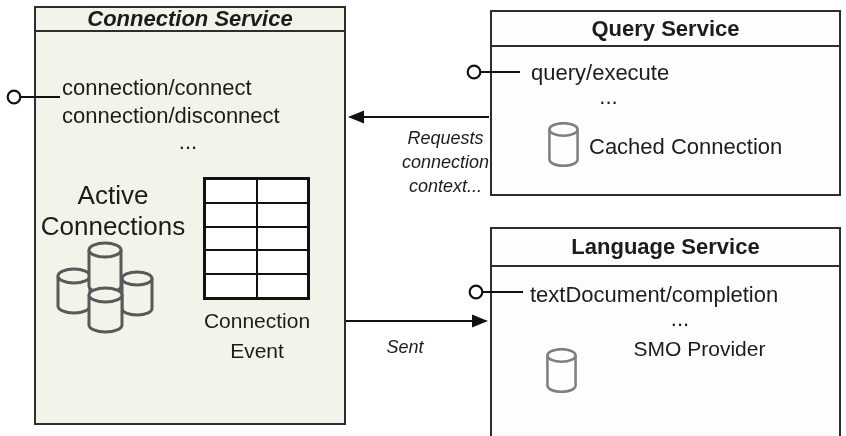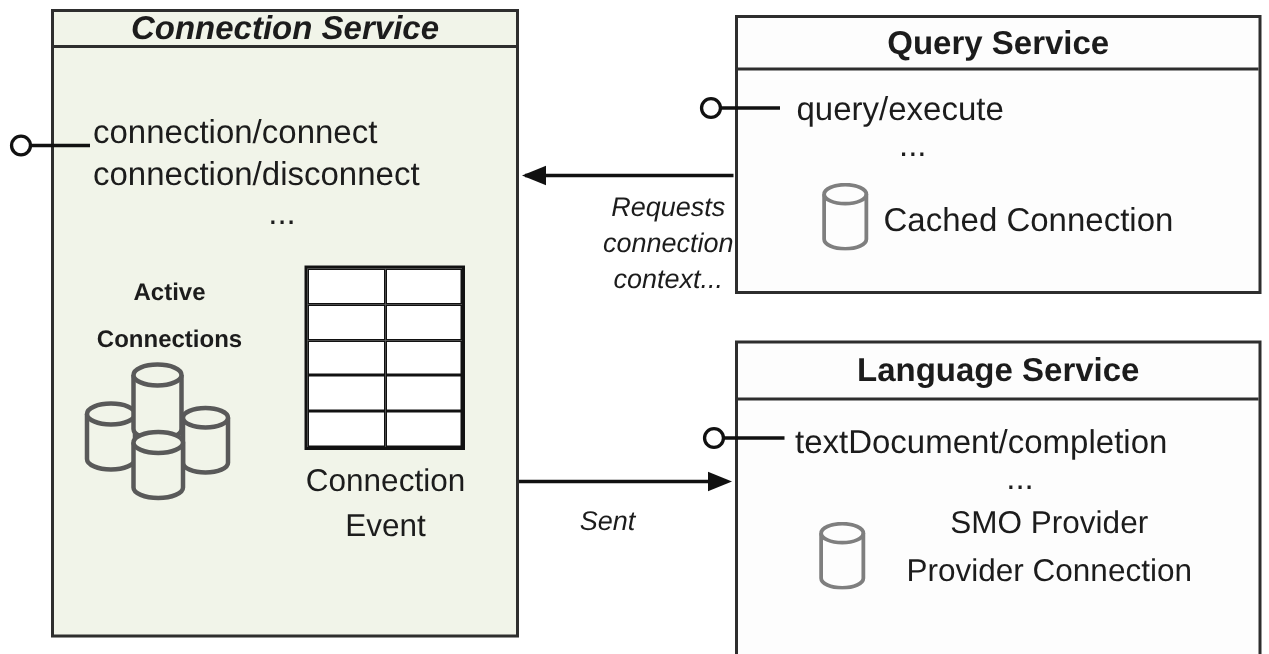--- a/index.html
+++ b/index.html
@@ -47,21 +47,21 @@
 
   <div class="box green" style="left:34px;top:6px;width:312px;height:419px;">
     <div class="box-title t40">Connection Service</div>
 
     <div class="abs body-text" style="left:26px;top:66px;width:252px;">
       <div>connection/connect</div>
       <div>connection/disconnect</div>
       <div class="ellipsis-line">...</div>
     </div>
 
-    <div class="abs body-text centered" style="left:4px;top:172px;width:146px;line-height:31px;font-size:16px;font-weight:bold;">
+    <div class="abs body-text centered" style="left:4px;top:172px;width:146px;line-height:31px;font-size:26px;">
       <div>Active</div>
       <div>Connections</div>
     </div>
 
     <svg class="abs" style="left:19px;top:232px;" width="100" height="95" viewBox="0 0 100 95">
 
       <path class="clu" d="M3,36 L3,66 A16,7 0 0 0 35,66 L35,36"></path>
       <ellipse class="clu" cx="19" cy="36" rx="16" ry="7"></ellipse>
 
       <path class="clu" d="M67,38.5 L67,68.5 A15,6.5 0 0 0 97,68.5 L97,38.5"></path>
@@ -117,21 +117,20 @@
       <div class="ellipsis-line">...</div>
     </div>
 
     <svg class="abs" style="left:53px;top:119px;" width="33" height="45" viewBox="0 0 34 46">
       <path class="cyl-gray" d="M2.5,7.5 L2.5,38.5 A14.5,6.5 0 0 0 31.5,38.5 L31.5,7.5"></path>
       <ellipse class="cyl-gray" cx="17" cy="7.5" rx="14.5" ry="6.5"></ellipse>
     </svg>
 
     <div class="abs body-text centered" style="left:95px;top:104px;width:225px;line-height:32px;font-size:21px;">
       <div>SMO Provider</div>
-      <div>Provider Connection</div>
     </div>
   </div>
 
   <div class="annotation" style="left:345px;top:126px;width:145px;margin-left:28px;">
     <div>Requests</div>
     <div>connection</div>
     <div>context...</div>
   </div>
 
   <div class="annotation" style="left:344px;top:335px;width:122px;line-height:25px;">

